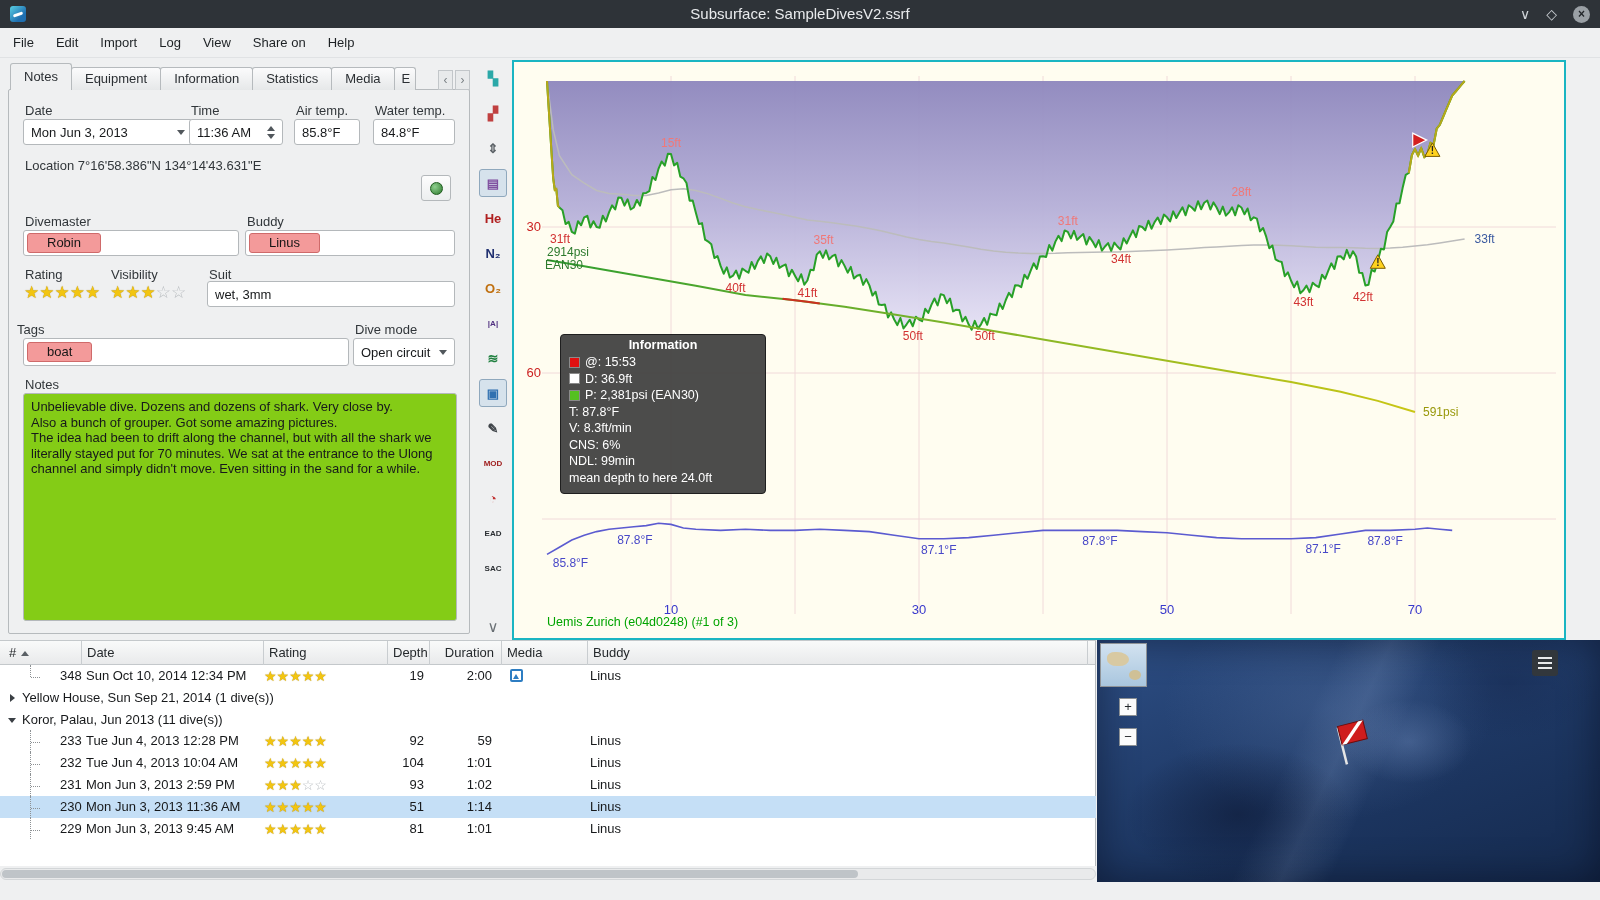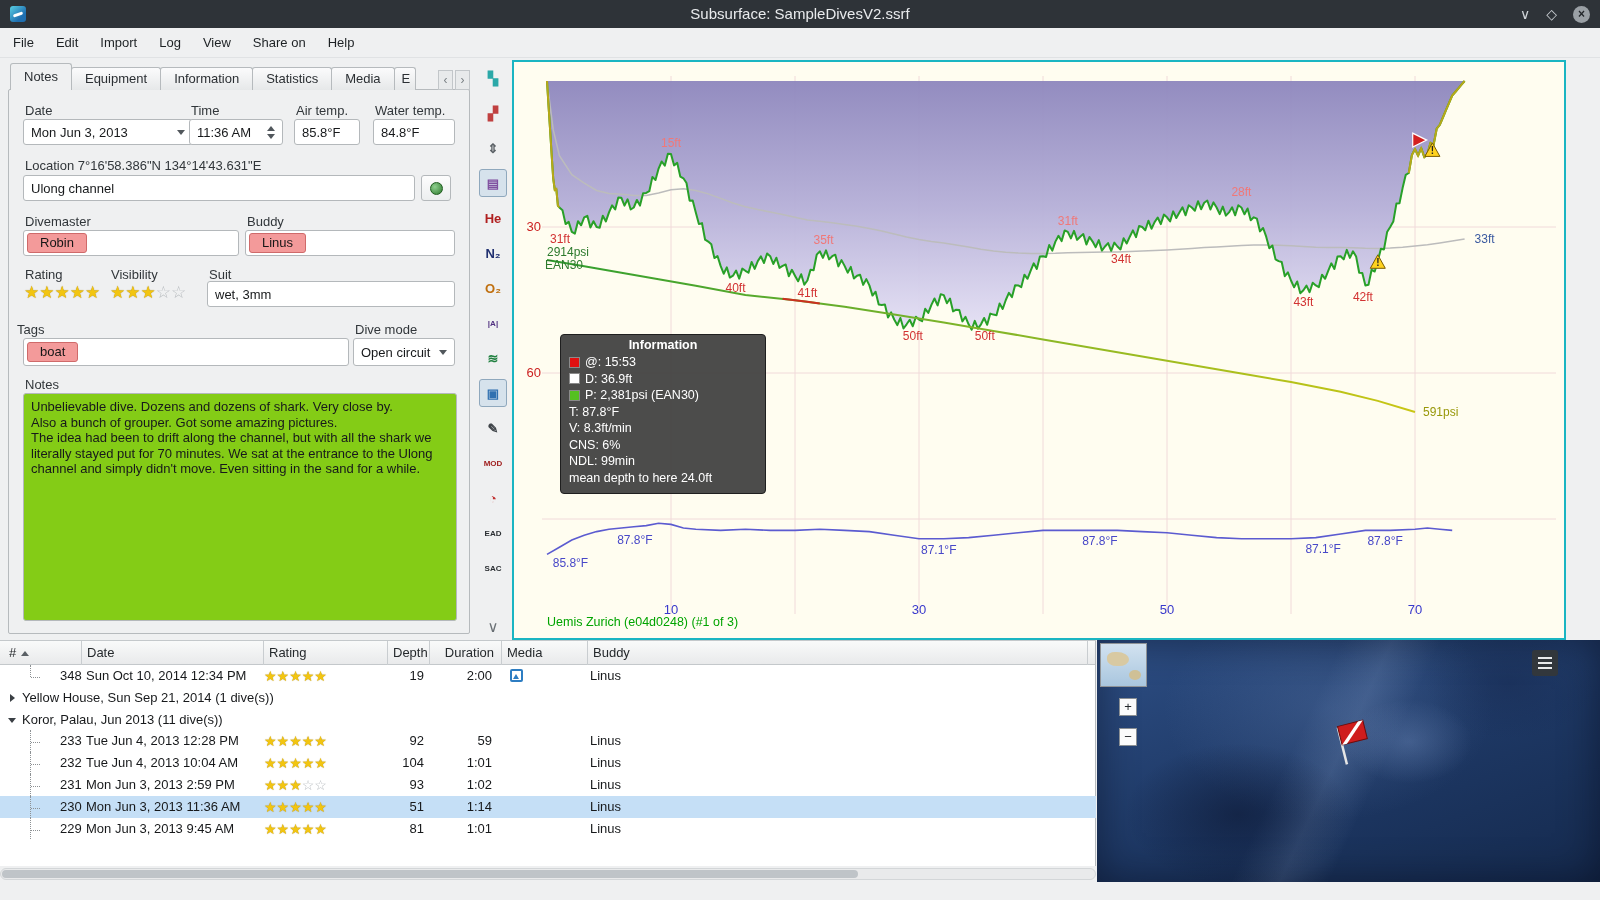--- a/index.html
+++ b/index.html
@@ -40,21 +40,21 @@
 
   .flabel { position:absolute; color:#31363a; font-size:13px; }
   .field { position:absolute; background:#fff; border:1px solid #b4b8bb; border-radius:3px;
            height:26px; display:flex; align-items:center; padding:0 7px; color:#17191b; }
   .combo-arrow { width:0; height:0; border-left:4px solid transparent; border-right:4px solid transparent;
                  border-top:5px solid #51575c; margin-left:auto; }
   .spin { margin-left:auto; display:flex; flex-direction:column; gap:3px; }
   .tri-up-s { width:0;height:0;border-left:4px solid transparent;border-right:4px solid transparent;border-bottom:5px solid #51575c; }
   .tri-dn-s { width:0;height:0;border-left:4px solid transparent;border-right:4px solid transparent;border-top:5px solid #51575c; }
   .tag { display:inline-block; background:#f39a9a; border:1px solid #cf6a6a; border-radius:3px;
-         padding:1px 12px 2px; color:#161616; }
+         padding:1px 19px 2px; color:#161616; }
   .globe-btn { position:absolute; width:30px; height:26px; border:1px solid #b4b8bb; border-radius:3px;
                background:linear-gradient(#fdfdfd,#eceeef); display:flex; align-items:center; justify-content:center; }
   .globe { width:13px; height:13px; border-radius:50%;
            background:radial-gradient(circle at 35% 35%, #8fd08f, #2d7a2d); border:1px solid #1e5c1e; }
   .star { font-size:17px; line-height:17px; }
   .star.on { color:#f2c511; text-shadow:0 0 1px #96720a; }
   .star.off { color:#b9bdc0; }
   .notes-box { position:absolute; background:#84cc16; border:1px solid #b4b8bb; border-radius:3px;
                padding:5px 7px; white-space:pre-wrap; line-height:15.6px; color:#17191b; overflow:hidden; }
 
@@ -192,23 +192,20 @@
   <span class="flabel" style="left:287px;top:13px;">Air temp.</span>
   <div class="field" style="left:285px;top:29px;width:66px;">
     <span>85.8°F</span>
   </div>
   <span class="flabel" style="left:366px;top:13px;">Water temp.</span>
   <div class="field" style="left:364px;top:29px;width:82px;">
     <span>84.8°F</span>
   </div>
 
   <span class="flabel" style="left:16px;top:68px;">Location 7°16'58.386"N 134°14'43.631"E</span>
-  <div class="field" style="left:14px;top:85px;width:392px;">
-    <span>Ulong channel</span>
-  </div>
   <div class="globe-btn" style="left:412px;top:85px;">
     <span class="globe"></span>
   </div>
 
   <span class="flabel" style="left:16px;top:124px;">Divemaster</span>
   <span class="flabel" style="left:238px;top:124px;">Buddy</span>
   <div class="field" style="left:14px;top:140px;width:216px;padding-left:3px;">
     <span class="tag">Robin</span>
   </div>
   <div class="field" style="left:236px;top:140px;width:210px;padding-left:3px;">

